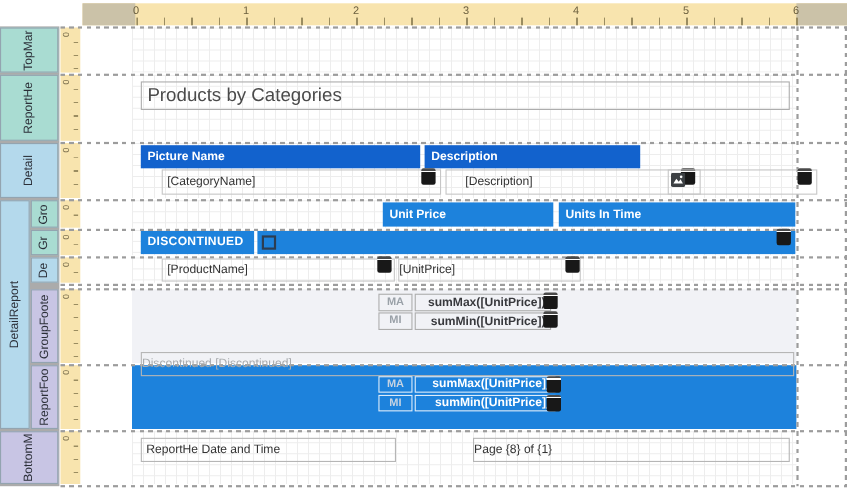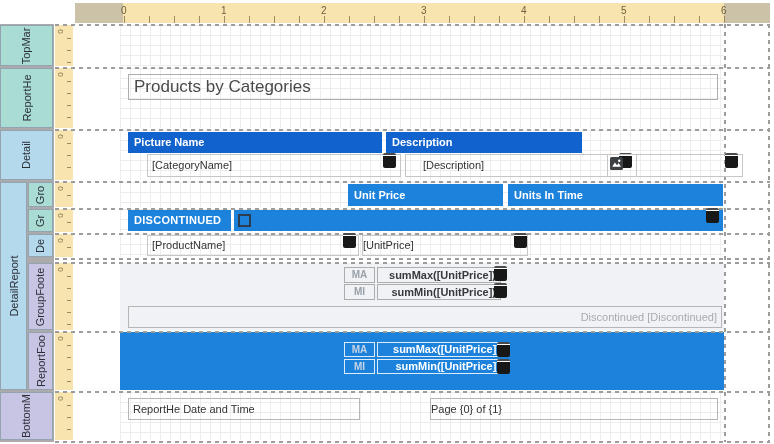--- a/index.html
+++ b/index.html
@@ -36,21 +36,21 @@
   .blueband{background:#1d82dc;color:#fff;font-weight:bold;padding:0 6px;}
   .r{text-align:left;} 
   .title{border:1px solid #adadad;font-size:17px;color:#4a4a4a;line-height:24px;padding-left:5px;}
   .stag{position:absolute;width:13px;height:15px;border-radius:2px;background:
         linear-gradient(180deg,#4a4a4a 0 2px,#ffffff 2px 3px,#181818 3px);}
   .chk{position:absolute;width:13px;height:13px;border:2px solid #2c3d52;box-sizing:border-box;}
   .sumtag{border:1px solid #adadad;font-weight:bold;font-size:10px;color:#9aa1a8;text-align:center;line-height:14px;}
   .sumexpr{border:1px solid #adadad;font-weight:bold;font-size:11px;color:#38393d;text-align:right;line-height:14px;padding-right:4px;}
   .wsumtag{border:1px solid rgba(255,255,255,.85);font-weight:bold;font-size:10px;color:#c6d3e2;text-align:center;line-height:13px;}
   .wsumexpr{border:1px solid rgba(255,255,255,.85);font-weight:bold;font-size:11px;color:#fff;text-align:right;line-height:13px;padding-right:4px;}
-  .filter{border:1px solid #b6b6b6;color:#a8abae;text-align:right;line-height:20px;padding-right:4px;}
+  .filter{border:1px solid #b6b6b6;color:#a8abae;line-height:20px;padding-right:4px;margin-top:14px;}
   .pic{position:absolute;width:13px;height:13px;}
 </style>
 </head>
 <body>
 
 <div id="canvas">
 
   <div class="hruler">
     <div class="gray" style="left:0;width:48px;"></div>
     <div class="gray" style="left:649px;width:46px;"></div>
@@ -214,15 +214,15 @@
     <span>sumMax([UnitPrice])</span>
     <span class="stag" style="right:-6px;top:-1px;"></span>
   </div>
   <div class="ctl wsumtag" style="left:344px;top:359px;width:31px;height:15px;"><span>MI</span></div>
   <div class="ctl wsumexpr" style="left:377px;top:359px;width:128px;height:15px;">
     <span>sumMin([UnitPrice])</span>
     <span class="stag" style="right:-6px;top:-1px;"></span>
   </div>
 
   <div class="ctl" style="left:128px;top:398px;width:232px;height:22px;border:1px solid #b6b6b6;line-height:20px;padding-left:4px;"><span>ReportHe Date and Time</span></div>
-  <div class="ctl r" style="left:430px;top:398px;width:288px;height:22px;border:1px solid #b6b6b6;line-height:20px;padding-right:4px;"><span>Page {0} of {1}</span></div>
+  <div class="ctl r" style="left:430px;top:398px;width:288px;height:22px;border:1px solid #b6b6b6;line-height:20px;padding-right:4px;"><span>Page {8} of {1}</span></div>
 
 </div>
 
 </body></html>

